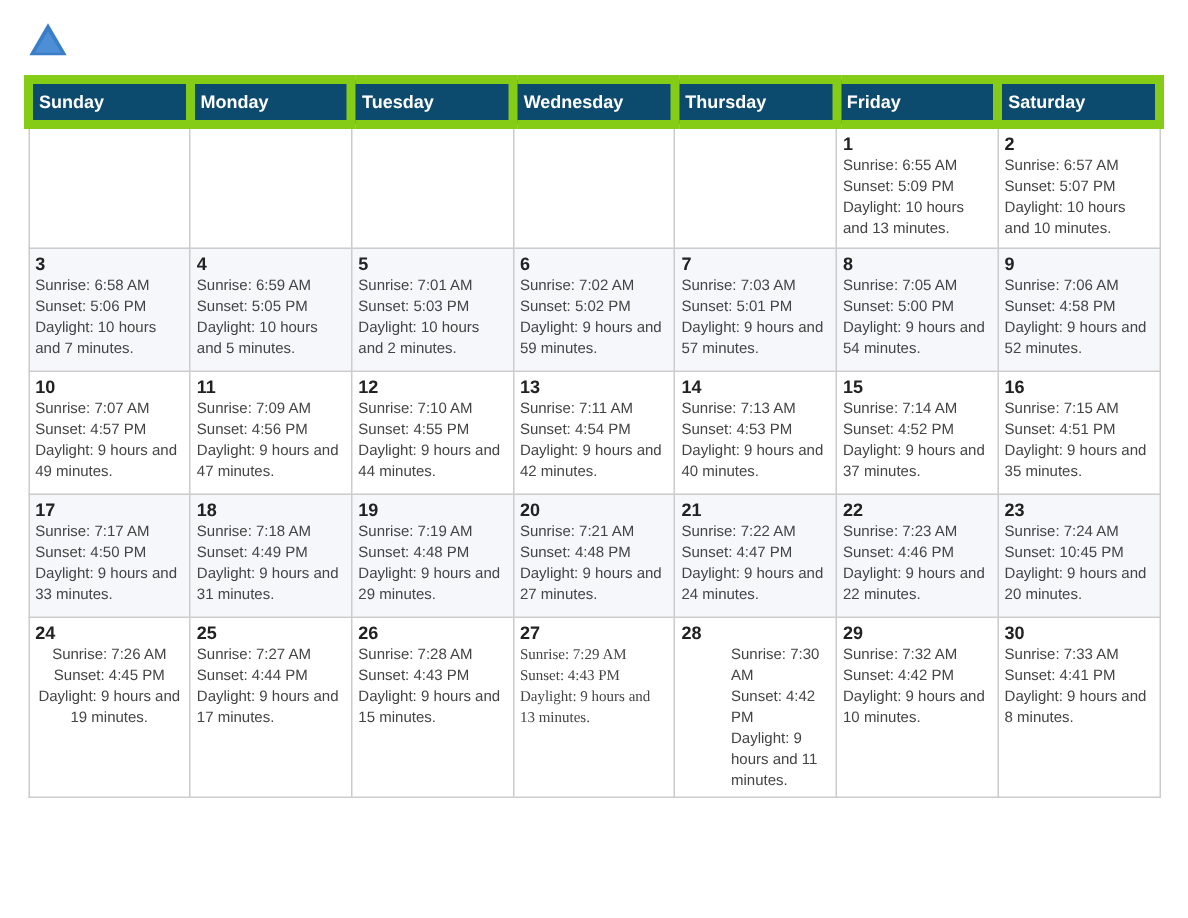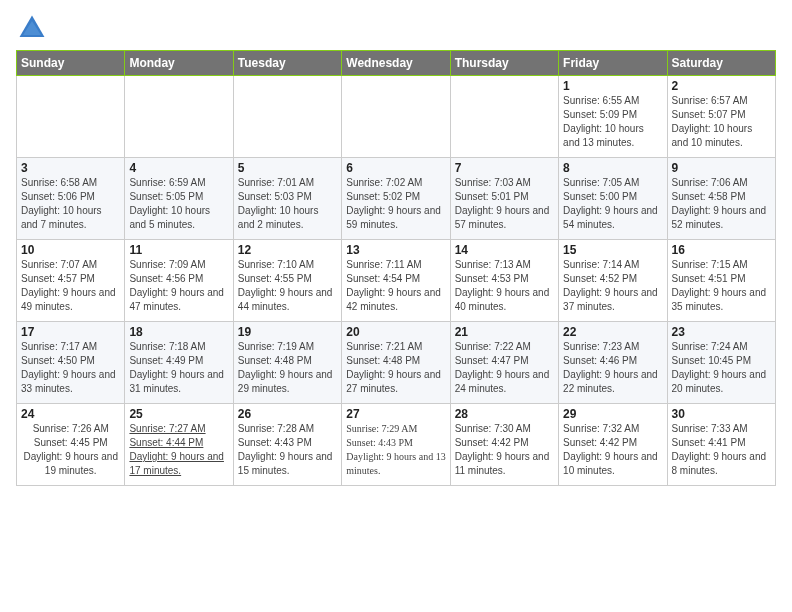--- a/index.html
+++ b/index.html
@@ -56,27 +56,27 @@
     .subtitle {
       font-size: 13px;
       color: #555;
     }
     .calendar {
       width: 100%;
       border-collapse: collapse;
       table-layout: fixed;
     }
     .calendar thead tr th {
-      background: #737373;
+      background: #0c4a6e;
       color: #fff;
       font-size: 12px;
       font-weight: bold;
       padding: 5px 4px;
       text-align: left;
-      border: 1px solid #84cc16;
+      border: 6px solid #84cc16;
     }
     .calendar tbody tr td {
       border: 1px solid #ccc;
       vertical-align: top;
       padding: 3px 4px;
       height: 82px;
       width: 113px;
       background: #fff;
       font-size: 10px;
       color: #333;
@@ -287,39 +287,39 @@
         </tr>
         <tr>
           <td>
             <span class="day-num">24</span>
             <div class="day-info" style="white-space: pre-line; text-align: center;">Sunrise: 7:26 AM
 Sunset: 4:45 PM
 Daylight: 9 hours and 19 minutes.</div>
           </td>
           <td>
             <span class="day-num">25</span>
-            <div class="day-info" style="white-space: pre-line; text-decoration: underline;">Sunrise: 7:27 AM
+            <div class="day-info" style="white-space: pre-line;">Sunrise: 7:27 AM
 Sunset: 4:44 PM
 Daylight: 9 hours and 17 minutes.</div>
           </td>
           <td>
             <span class="day-num">26</span>
             <div class="day-info" style="white-space: pre-line;">Sunrise: 7:28 AM
 Sunset: 4:43 PM
 Daylight: 9 hours and 15 minutes.</div>
           </td>
           <td>
             <span class="day-num">27</span>
             <div class="day-info" style="white-space: pre-line; font-family: Liberation Serif, serif;">Sunrise: 7:29 AM
 Sunset: 4:43 PM
 Daylight: 9 hours and 13 minutes.</div>
           </td>
           <td>
             <span class="day-num">28</span>
-            <div class="day-info" style="white-space: pre-line;">Sunrise: 7:30 AM
+            <div class="day-info" style="white-space: pre-line; margin-left: 33px;">Sunrise: 7:30 AM
 Sunset: 4:42 PM
 Daylight: 9 hours and 11 minutes.</div>
           </td>
           <td>
             <span class="day-num">29</span>
             <div class="day-info" style="white-space: pre-line;">Sunrise: 7:32 AM
 Sunset: 4:42 PM
 Daylight: 9 hours and 10 minutes.</div>
           </td>
           <td>

